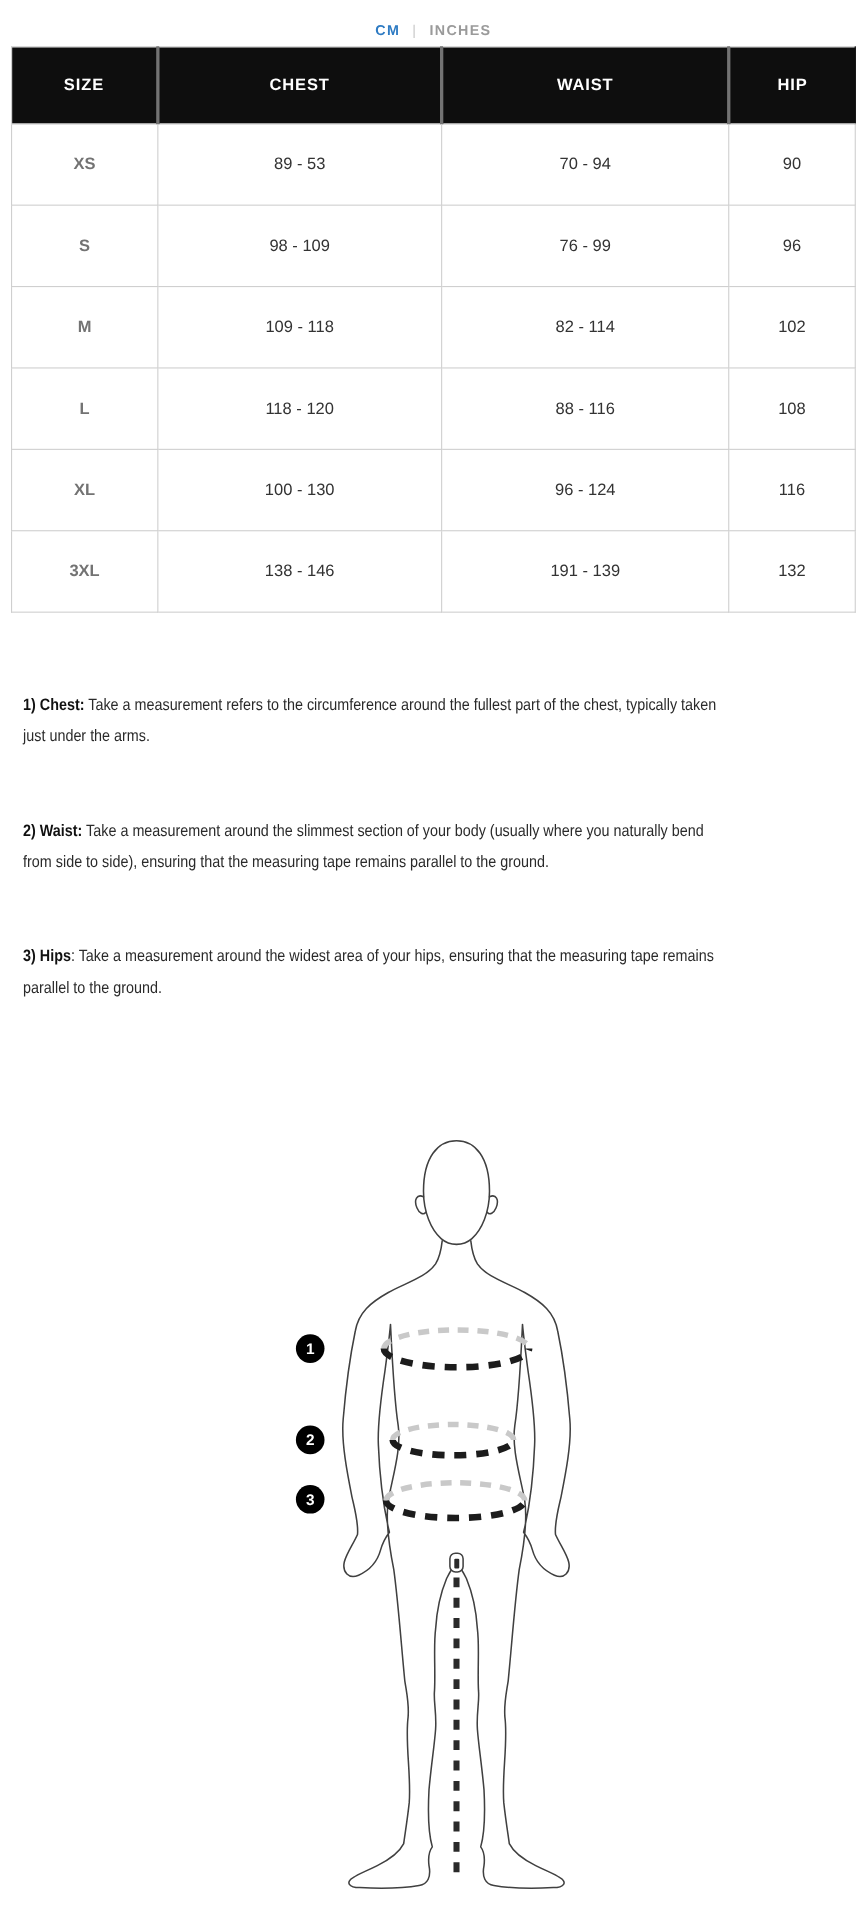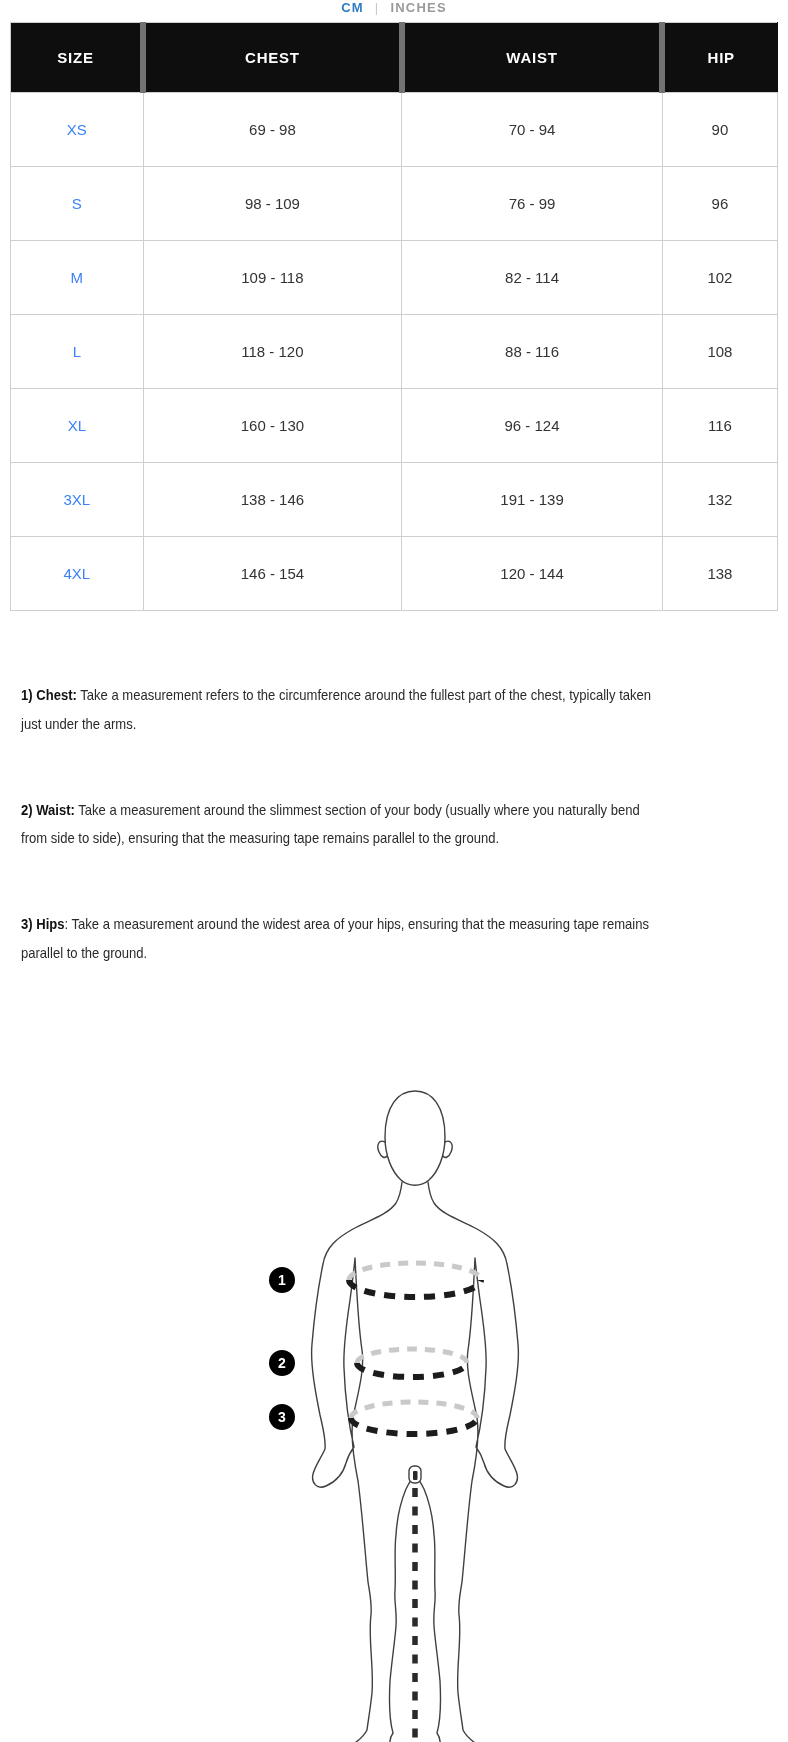--- a/index.html
+++ b/index.html
@@ -5,21 +5,21 @@
   * { margin:0; padding:0; box-sizing:border-box; }
   html,body { background:#ffffff; }
   body {
     width:788px; height:1742px; overflow:hidden;
     font-family:"Liberation Sans", sans-serif;
     color:#2b2b2b;
   }
 
   
   .unit-toggle {
-    padding-top:0;
+    padding-top:20px;
     display:flex; justify-content:center; align-items:center; gap:11px;
     font-size:13px; font-weight:bold; letter-spacing:1.2px;
   }
   .unit-toggle .tab { background:none; border:none; cursor:pointer;
     font:inherit; letter-spacing:inherit; }
   .tab-cm { color:#2e7bc3; }
   .tab-inches { color:#9a9a9a; }
   .toggle-divider { color:#c9c9c9; font-weight:normal; }
 
   
@@ -29,29 +29,29 @@
     border:1px solid #cfcfcf;
   }
   .size-table col.c-size  { width:17.3%; }
   .size-table col.c-chest { width:33.7%; }
   .size-table col.c-waist { width:34.0%; }
   .size-table col.c-hip   { width:15.0%; }
   .size-table th {
     background:#0e0e0e; color:#ffffff;
     height:70px; font-size:15px; font-weight:bold; letter-spacing:0.8px;
     text-align:center; vertical-align:middle;
-    border-right:6px solid #737373; border-bottom:1px solid #cfcfcf;
+    border-right:3px solid #737373; border-bottom:1px solid #cfcfcf;
   }
   .size-table th:last-child { border-right:1px solid #0e0e0e; }
   .size-table td {
     height:74px; text-align:center; vertical-align:middle;
     font-size:15px; color:#333333;
     border:1px solid #cfcfcf; background:#ffffff;
   }
-  .size-table td.size-cell { font-weight:normal; color:#3b82f6; }
+  .size-table td.size-cell { font-weight:bold; color:#737373; }
 
   
   .clip { width:778px; overflow:hidden; padding-left:21px; }
   .text-block {
     width:960px; transform:scaleX(0.87); transform-origin:0 0;
     font-size:15px; line-height:28.6px; color:#2a2a2a;
     white-space:pre-wrap;
   }
   .text-block b { color:#111111; }
   .instructions { margin-top:13px; }
@@ -94,21 +94,21 @@
       <tr>
         <th>SIZE</th>
         <th>CHEST</th>
         <th>WAIST</th>
         <th>HIP</th>
       </tr>
     </thead>
     <tbody>
       <tr>
         <td class="size-cell">XS</td>
-        <td>69 - 98</td>
+        <td>89 - 53</td>
         <td>70 - 94</td>
         <td>90</td>
       </tr>
       <tr>
         <td class="size-cell">S</td>
         <td>98 - 109</td>
         <td>76 - 99</td>
         <td>96</td>
       </tr>
       <tr>
@@ -118,35 +118,29 @@
         <td>102</td>
       </tr>
       <tr>
         <td class="size-cell">L</td>
         <td>118 - 120</td>
         <td>88 - 116</td>
         <td>108</td>
       </tr>
       <tr>
         <td class="size-cell">XL</td>
-        <td>160 - 130</td>
+        <td>100 - 130</td>
         <td>96 - 124</td>
         <td>116</td>
       </tr>
       <tr>
         <td class="size-cell">3XL</td>
         <td>138 - 146</td>
         <td>191 - 139</td>
         <td>132</td>
-      </tr>
-      <tr>
-        <td class="size-cell">4XL</td>
-        <td>146 - 154</td>
-        <td>120 - 144</td>
-        <td>138</td>
       </tr>
     </tbody>
   </table>
 </div>
 
 <div class="clip instructions">
   <div class="text-block">
     <p><b>1) Chest:</b><span> Take a measurement refers to the circumference around the fullest part of the chest, typically taken
 just under the arms.</span></p>
     <p><b>2) Waist:</b><span> Take a measurement around the slimmest section of your body (usually where you naturally bend

